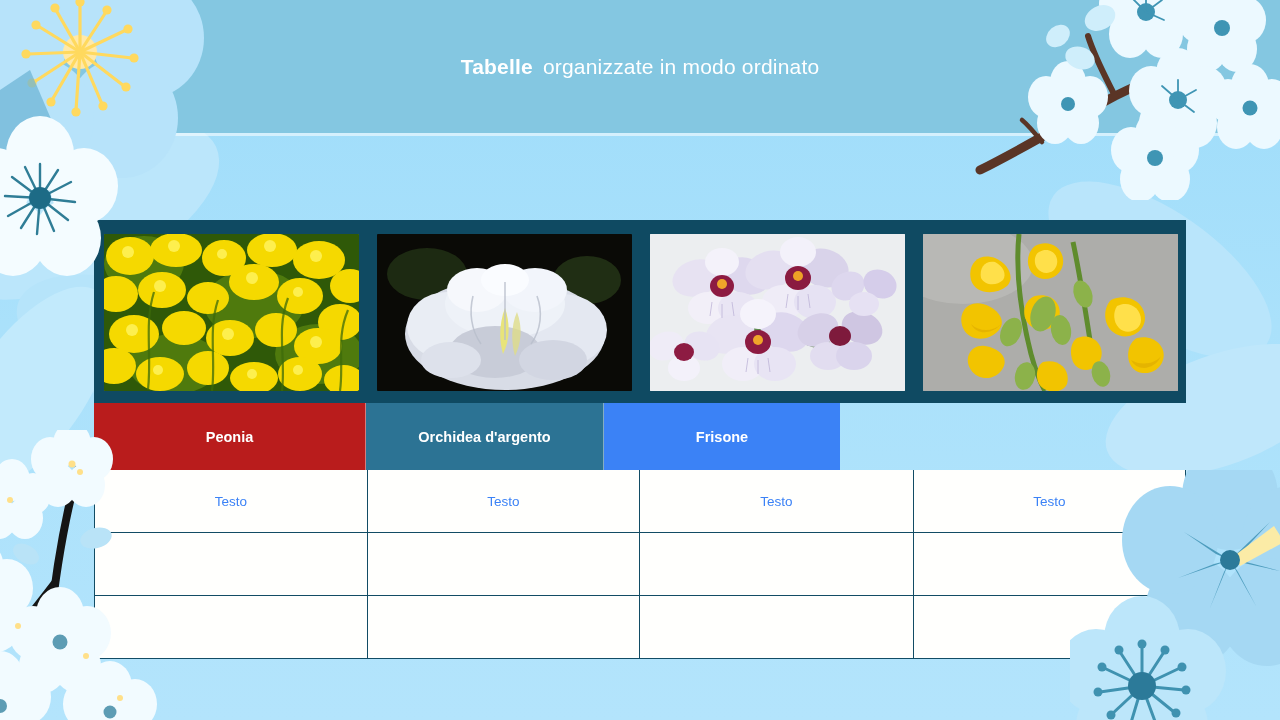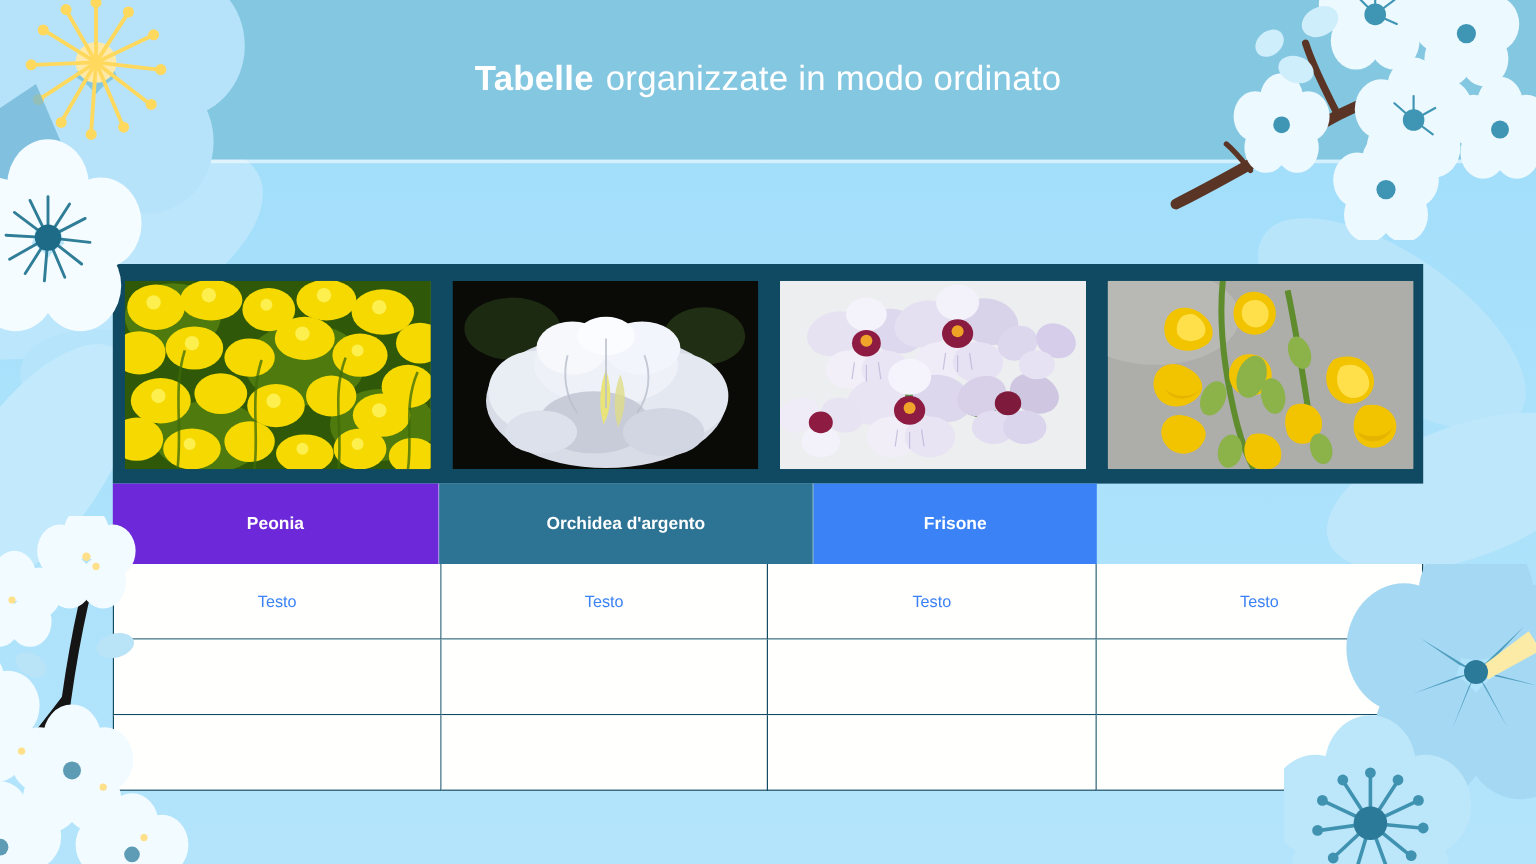--- a/index.html
+++ b/index.html
@@ -21,21 +21,21 @@
     background:#84c7e1;
     z-index:5;
   }
   .banner-underline{
     position:absolute;left:0;top:133px;width:1280px;height:3px;
     background:rgba(255,255,255,.55);z-index:5;
   }
   .title{
     position:absolute;left:0;top:0;width:1280px;height:133px;
     display:flex;align-items:center;justify-content:center;
-    color:#ffffff;font-size:29px;letter-spacing:.2px;
+    color:#ffffff;font-size:21px;letter-spacing:.2px;
     z-index:6;white-space:nowrap;
   }
   .title b{font-weight:700;margin-right:10px;}
   .title span.light{font-weight:400;}
 
   
   .table-wrap{
     position:absolute;left:94px;top:220px;width:1092px;
     z-index:4;
   }
@@ -59,22 +59,22 @@
 
   .hdr-row{display:flex;height:67px;}
   .hdr-cell{
     display:flex;align-items:center;justify-content:center;
     color:#ffffff;font-weight:700;font-size:14.5px;
     border-right:1px solid rgba(255,255,255,.42);
     box-sizing:border-box;
   }
   .hdr-cell:last-child{border-right:none;}
   .hdr-cell.c1{width:274px;background:#124c64;}
-  .hdr-cell.c2{width:272px;background:#6d28d9;}
-  .hdr-cell.c3{width:312px;background:#2c7394;text-align:center;}
+  .hdr-cell.c2{width:272px;background:#b91c1c;}
+  .hdr-cell.c3{width:238px;background:#2c7394;text-align:center;}
   .hdr-cell.c4{width:236px;background:#3b82f6;}
 
   .body-row{display:flex;height:63px;}
   .body-cell{
     display:flex;align-items:center;justify-content:center;
     background:#fffffd;color:#3b82f6;font-size:13.5px;
     border-right:1.6px solid #124c64;
     border-bottom:1.6px solid #124c64;
     box-sizing:border-box;
   }

